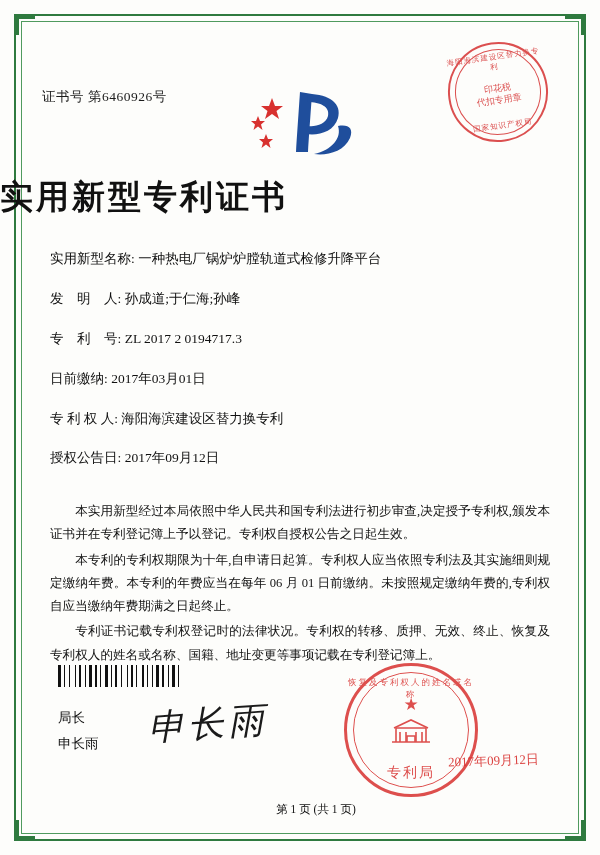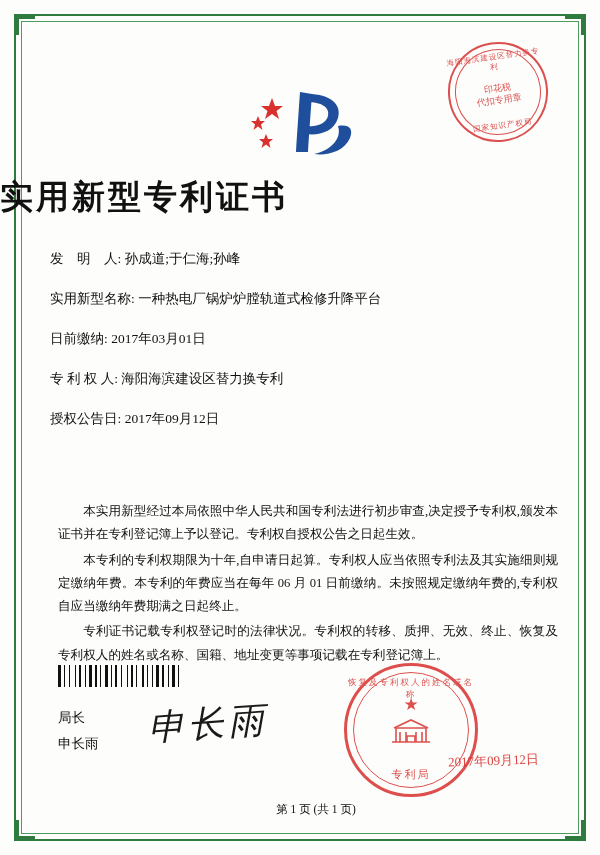--- a/index.html
+++ b/index.html
@@ -100,21 +100,20 @@
 
   .body-text {
     position: absolute;
     left: 50px;
     top: 500px;
     width: 500px;
     font-size: 12.6px;
     line-height: 1.85;
     color: #111111;
     text-align: justify;
-    margin-left: 8px;
   }
   .body-text p {
     margin: 0 0 2px 0;
     text-indent: 2em;
   }
 
   
   .barcode {
     position: absolute;
     left: 58px;
@@ -222,21 +221,21 @@
     top: 46px;
     transform: translateX(-50%);
     width: 46px;
     height: 34px;
   }
   .seal-main .ring-label {
     position: absolute;
     left: 0; right: 0;
     bottom: 12px;
     text-align: center;
-    font-size: 11px;
+    font-size: 14px;
     letter-spacing: 2px;
   }
   .seal-main .ring-label.top-label {
     bottom: auto;
     top: 11px;
     font-size: 8.5px;
   }
   .seal-date {
     position: absolute;
     left: 448px;
@@ -263,46 +262,51 @@
 
 <div class="page">
 
   <div class="border-outer"></div>
   <div class="border-inner"></div>
   <div class="corner tl"></div>
   <div class="corner tr"></div>
   <div class="corner bl"></div>
   <div class="corner br"></div>
 
+  <div class="cert-no">证书号 第6460926号</div>
 
   <div class="logo">
     <svg width="120" height="80" viewBox="0 0 120 80">
       <g fill="#d8312f">
         <polygon points="34,16 37,24 45,24 38.5,29 41,37 34,32 27,37 29.5,29 23,24 31,24"></polygon>
         <polygon points="20,34 22,39 27,39 23,42.5 24.5,48 20,44.5 15.5,48 17,42.5 13,39 18,39"></polygon>
         <polygon points="28,52 30,57 35,57 31,60.5 32.5,66 28,62.5 23.5,66 25,60.5 21,57 26,57"></polygon>
       </g>
       <g fill="#1f4e9c">
         <path d="M62 10 C62 10 60 40 58 70 L70 70 C72 40 74 12 74 12 Z"></path>
         <path d="M70 12 C92 12 104 22 100 36 C96 50 80 54 68 52 L70 44 C78 45 88 42 90 34 C92 25 83 20 69 20 Z"></path>
         <path d="M100 44 C104 56 94 68 76 72 C88 74 106 70 112 56 C116 46 110 42 100 44 Z"></path>
       </g>
     </svg>
   </div>
 
   <div class="title">实用新型专利证书</div>
 
   <div class="fields">
     <div class="field">
+      <span class="lbl">实用新型名称:</span>
+      <span class="val">一种热电厂锅炉炉膛轨道式检修升降平台</span>
+    </div>
+    <div class="field">
       <span class="lbl">发　明　人:</span>
       <span class="val">孙成道;于仁海;孙峰</span>
     </div>
     <div class="field">
-      <span class="lbl">实用新型名称:</span>
-      <span class="val">一种热电厂锅炉炉膛轨道式检修升降平台</span>
+      <span class="lbl">专　利　号:</span>
+      <span class="val">ZL 2017 2 0194717.3</span>
     </div>
     <div class="field">
       <span class="lbl">日前缴纳:</span>
       <span class="val">2017年03月01日</span>
     </div>
     <div class="field">
       <span class="lbl">专 利 权 人:</span>
       <span class="val">海阳海滨建设区替力换专利</span>
     </div>
     <div class="field">

